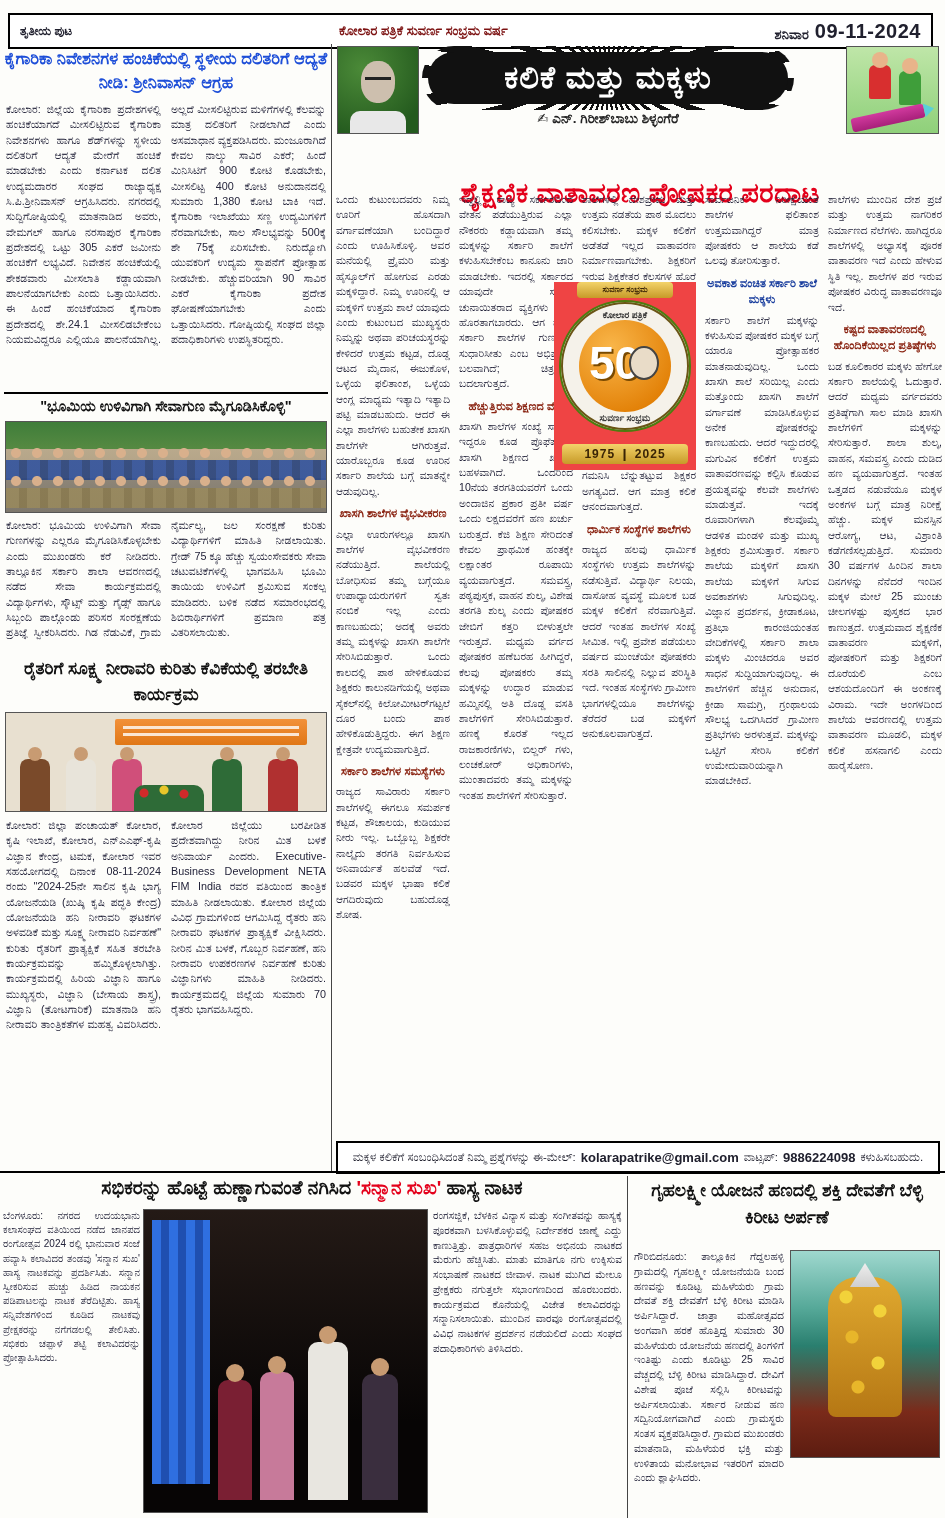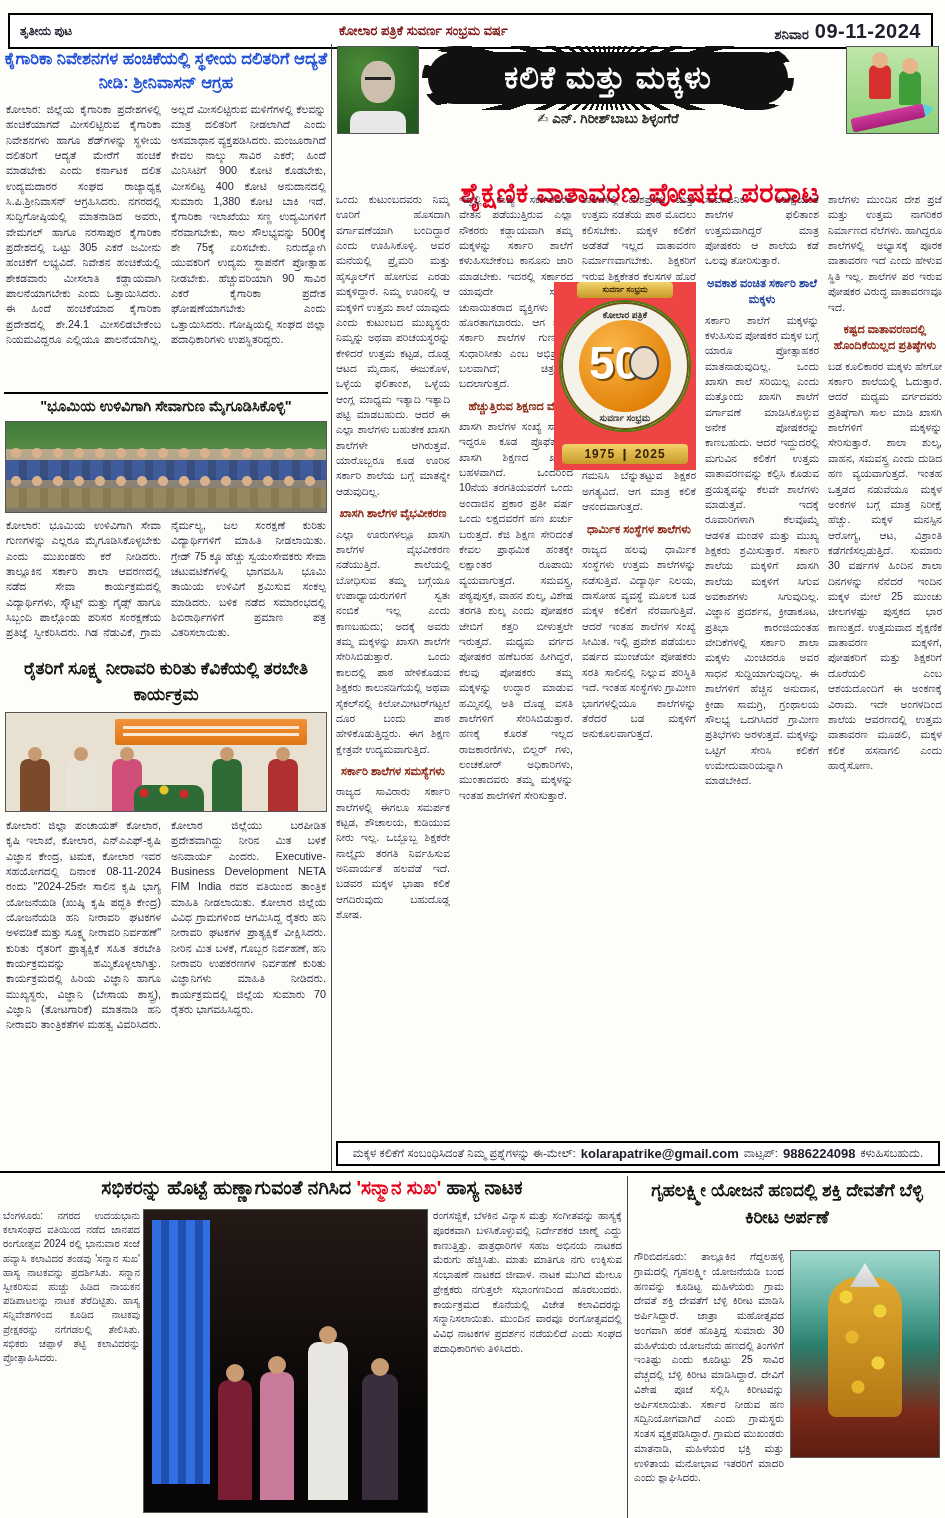--- a/index.html
+++ b/index.html
@@ -91,21 +91,21 @@
      border-radius:50%;background:#f5f2ea;border:2px solid #4d7c0f;box-shadow:0 0 0 2px #6b5516 inset;}
   .logo-ring-text{position:absolute;width:100%;text-align:center;font-size:9px;font-weight:bold;color:#333;}
   .logo-core{position:absolute;left:50%;top:50%;transform:translate(-50%,-50%);width:92px;height:92px;border-radius:50%;
      background:radial-gradient(circle at 35% 30%,#f9b64a,#e07b00 85%);}
   .logo-50{position:absolute;left:10px;top:16px;font-size:46px;font-weight:800;color:#fff;
      text-shadow:2px 2px 0 #7a4a00;}
   .logo-face{position:absolute;right:12px;top:26px;width:26px;height:30px;border-radius:50%;
      background:#e9dcc8;border:2px solid #444;}
 
   
-  .contact-box{left:336px;top:1141px;width:604px;height:25px;border:2px solid #000;background:#fff;
+  .contact-box{left:336px;top:1141px;width:604px;height:33px;border:2px solid #000;background:#fff;
      display:flex;align-items:center;justify-content:center;gap:5px;font-size:11.5px;box-sizing:border-box;}
   .contact-box .strong{font-weight:800;font-size:13px;}
 
   
   .band-rule{left:0;top:1171px;width:945px;height:2px;background:#000;}
   .bl-headline{left:2px;top:1177px;width:620px;text-align:center;font-size:19px;font-weight:800;color:#111;}
   .red{color:#e4001b;}
   .bl-col1{left:3px;top:1209px;width:137px;height:304px;overflow:hidden;font-size:10px;line-height:1.42;
      text-align:justify;color:#23233a;}
   .drama-photo{left:143px;top:1209px;width:285px;height:304px;background:linear-gradient(#241a16,#070505 70%);}

